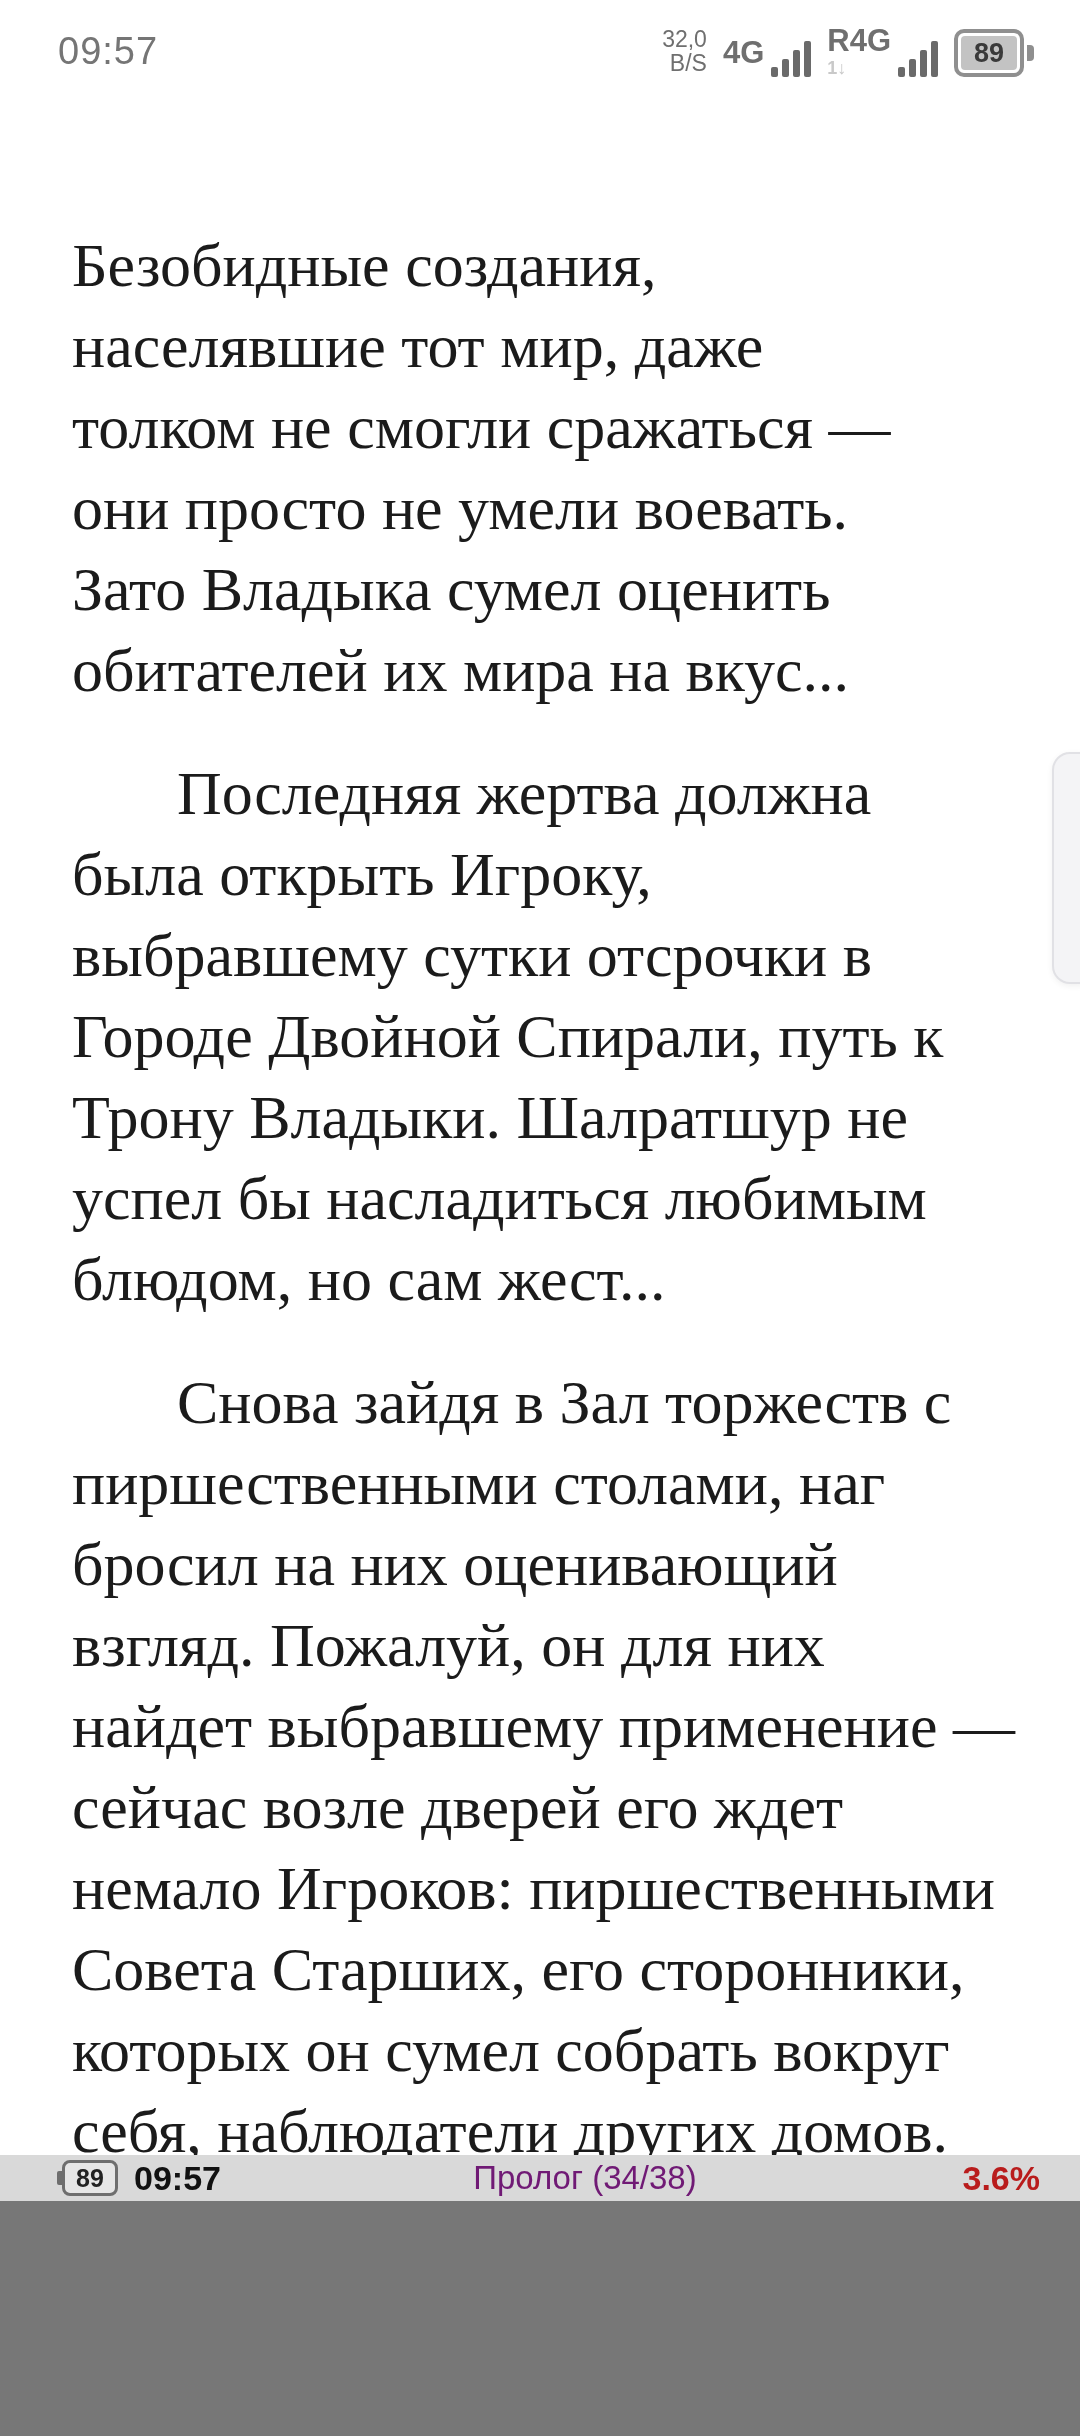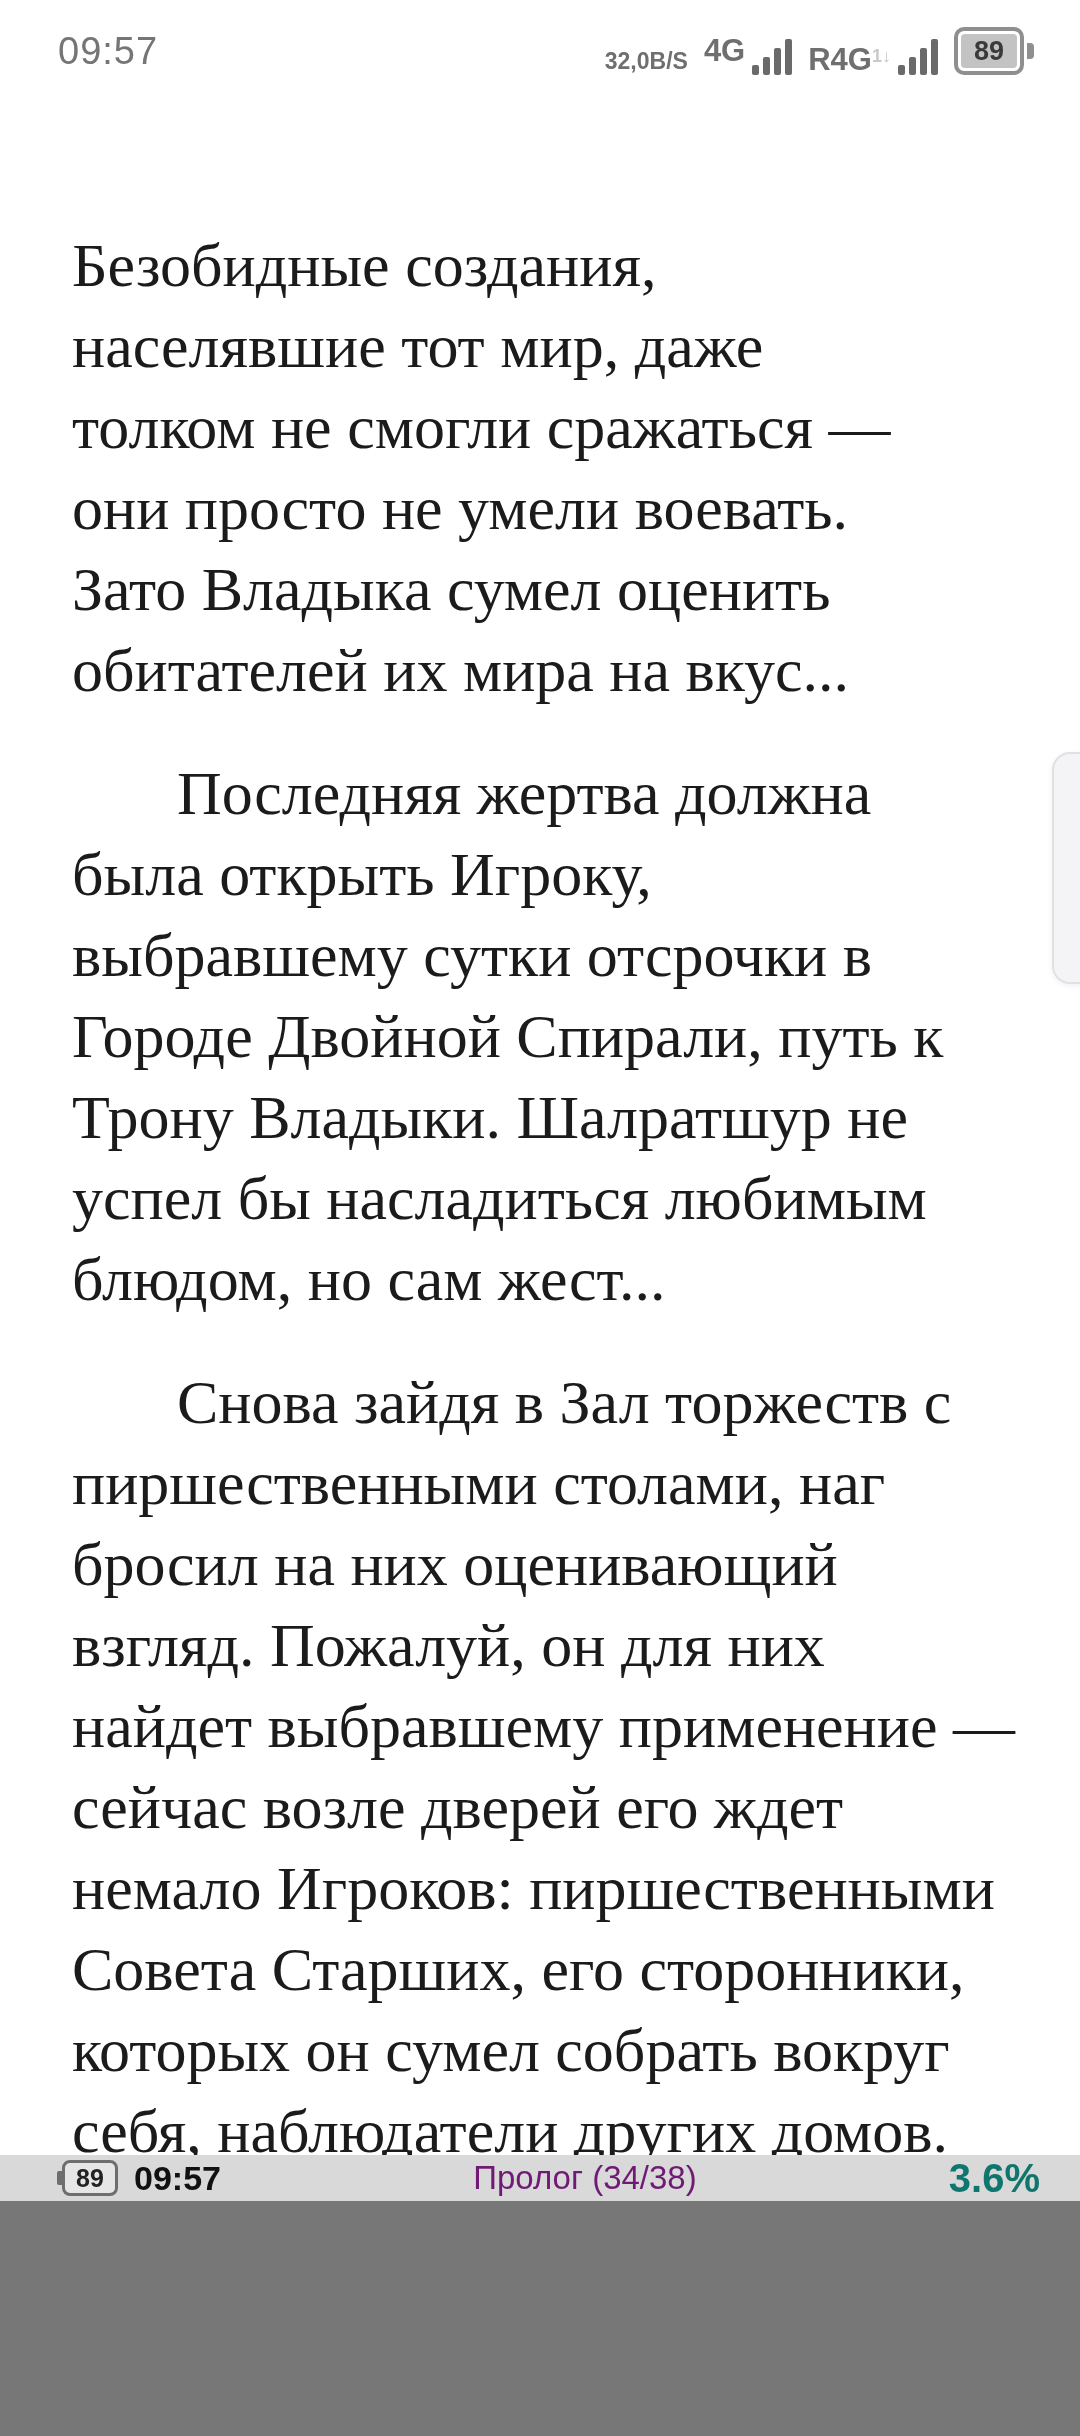--- a/index.html
+++ b/index.html
@@ -11,24 +11,24 @@
 
   
   .statusbar{
     position:absolute;top:0;left:0;right:0;height:92px;
     display:flex;align-items:center;justify-content:space-between;
     padding:10px 46px 0 58px;box-sizing:border-box;
     color:#757575;
   }
   .sb-time{font-size:38px;color:#757575;letter-spacing:1px;}
   .sb-right{display:flex;align-items:flex-end;gap:16px;}
-  .net-speed{display:flex;flex-direction:row;align-items:flex-end;
-    font-size:23px;line-height:24px;font-weight:700;color:#6f6f6f;padding-bottom:2px;}
+  .net-speed{display:flex;flex-direction:column;align-items:flex-end;
+    font-size:23px;line-height:24px;font-weight:400;color:#6f6f6f;padding-bottom:2px;}
   .sim{display:flex;align-items:flex-end;}
-  .sim-col{display:flex;flex-direction:row;align-items:flex-start;line-height:1;}
+  .sim-col{display:flex;flex-direction:column;align-items:flex-start;line-height:1;}
   .sim-label{font-size:31px;font-weight:600;color:#6f6f6f;line-height:1;}
   .sim-sub{font-size:18px;color:#c9c9c9;line-height:1;margin-top:3px;font-weight:600;}
   .bars{display:inline-flex;align-items:flex-end;gap:4px;margin-left:7px;height:36px;}
   .bars i{display:block;width:7px;background:#6a6a6a;border-radius:2px;}
   .bars .b1{height:10px;}.bars .b2{height:18px;}.bars .b3{height:27px;}.bars .b4{height:36px;}
   .battery{display:flex;align-items:center;margin-bottom:0;}
   .bat-body{width:56px;height:34px;border:4px solid #8f8f8f;border-radius:10px;
     display:flex;padding:3px;box-sizing:content-box;background:#fff;}
   .bat-fill{flex:1;background:#c3c3c3;border-radius:4px;color:#3a3a3a;
     font-size:27px;font-weight:600;display:flex;align-items:center;justify-content:center;}
@@ -61,21 +61,21 @@
   .rb-left{display:flex;align-items:center;gap:16px;z-index:2;}
   .rb-battery{position:relative;width:50px;height:30px;border:3px solid #6e6e6e;border-radius:8px;
     display:flex;align-items:center;justify-content:center;background:#e6e6e6;}
   .rb-nub{position:absolute;left:-8px;width:5px;height:14px;background:#6e6e6e;border-radius:2px 0 0 2px;}
   .rb-bat-val{font-size:25px;font-weight:600;color:#222;}
   .rb-time{font-size:34px;font-weight:700;color:#111;}
   .rb-center{
     position:absolute;left:calc(50% + 45px);transform:translateX(-50%);
     font-size:33px;color:#701a75;white-space:nowrap;z-index:1;
   }
-  .rb-right{font-size:40px;font-weight:700;color:#0f766e;z-index:2;}
+  .rb-right{font-size:34px;font-weight:700;color:#b91c1c;z-index:2;}
 </style>
 </head>
 <body>
 
 <div class="screen">
 
   <header class="statusbar">
     <span class="sb-time">09:57</span>
     <div class="sb-right">
       <div class="net-speed">

